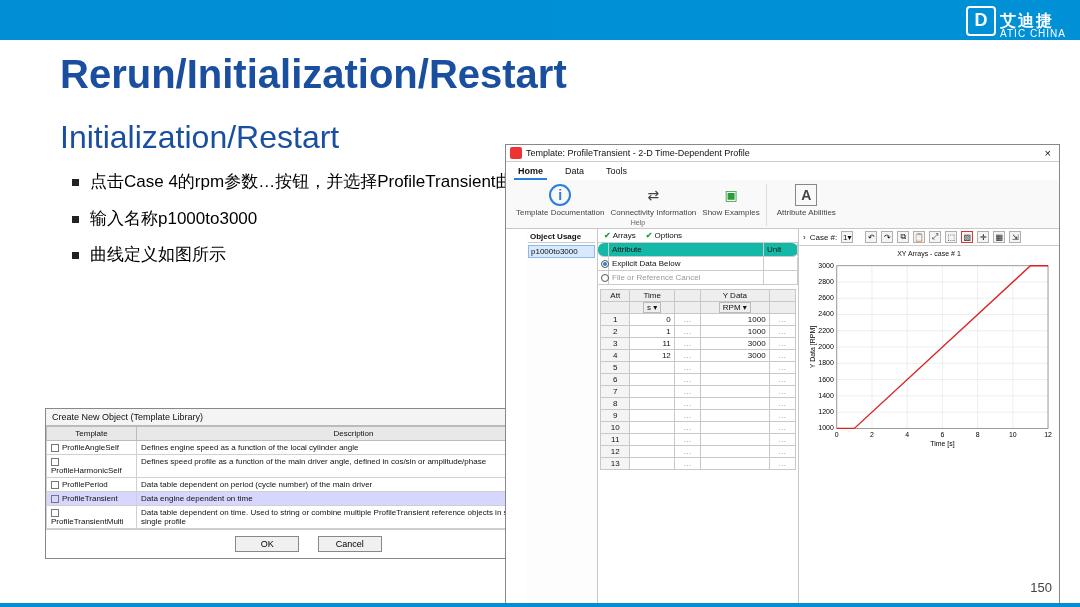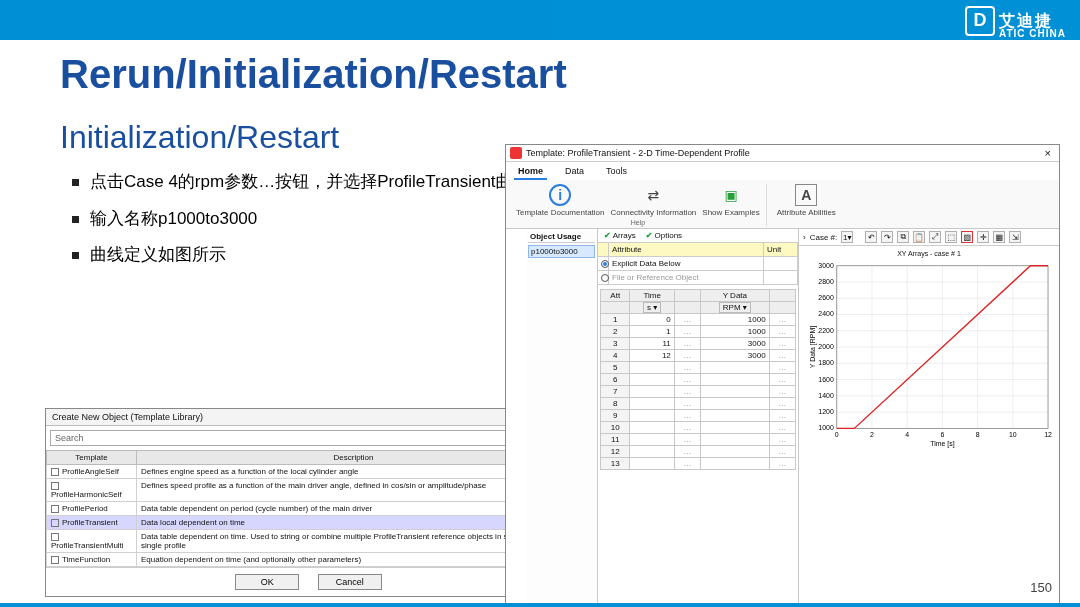--- a/index.html
+++ b/index.html
@@ -21,21 +21,21 @@
     color: #fff;
   }
   .logo-badge {
     width: 30px; height: 30px;
     border: 2px solid #fff; border-radius: 4px;
     font-weight: 700; font-size: 18px;
     display:flex;align-items:center;justify-content:center;
   }
   .logo-text { line-height: 1; margin-top: 11px; }
   .logo-cn { font-size: 16px; font-weight: 600; letter-spacing: 2px;}
-  .logo-en { font-size: 10px; font-weight: 700; letter-spacing: 1px;}
+  .logo-en { font-size: 10px; font-weight: 400; letter-spacing: 1px;}
   .slide { position: absolute; left: 60px; top: 52px; right: 25px; bottom: 30px; }
   .title { color: #1a4fa0; font-size: 40px; font-weight: 700; margin-bottom: 22px;}
   .subtitle { color: #1a4fa0; font-size: 32px; font-weight: 400; margin-bottom: 14px;}
   .bullets { margin-left: 30px; }
   .bullets li { font-size: 17px; margin: 12px 0; list-style: none; position: relative; line-height:1.45;}
   .bullets li::before {
     content: ""; display: block; position: absolute;
     left: -18px; top: 9px; width: 7px; height: 7px; background: #222;
   }
   .page-num { position: absolute; right: 28px; bottom: 12px; font-size: 13px; color: #444;}
@@ -90,21 +90,21 @@
   .objuse { width:72px; border-right:1px solid #c8c8c8; background:#fdfdfd; padding:2px;}
   .objuse-h { font-size:8px; font-weight:600; border-bottom:1px solid #ccc; padding:1px 2px;}
   .objuse-item { font-size:8px; background:#d6e9ff; border:1px solid #8fb8e8; padding:1px 2px; margin-top:2px;}
   .center { flex:1; display:flex; flex-direction:column; border-right:1px solid #c8c8c8;}
   .subtabs { display:flex; gap:10px; padding:2px 6px; font-size:8px; border-bottom:1px solid #ccc;}
   .subtabs span { display:flex; align-items:center; gap:2px;}
   .chk { color:#1a9e3b; font-weight:700;}
   .attrow { display:flex; border-bottom:1px solid #ccc; font-size:8px;}
   .attrow div { padding:2px 3px; border-right:1px solid #ccc;}
   .attrow .c1{width:11px;} .attrow .c2{flex:1;} .attrow .c3{width:34px;}
-  .attrow.head { background:#fef9c3;}
+  .attrow.head { background:#14b8a6;border-radius:6px;}
   .radio { width:8px;height:8px;border:1px solid #555;border-radius:50%;display:inline-block;vertical-align:middle;}
   .radio.on::after{content:"";display:block;width:4px;height:4px;background:#2a7de1;border-radius:50%;margin:1px;}
   .datatbl { font-size:8px; border-collapse:collapse; width:100%; margin-top:4px;}
   .datatbl th, .datatbl td { border:1px solid #c8c8c8; padding:1px 3px; text-align:right;}
   .datatbl th { background:#eee; text-align:center; font-weight:400;}
   .datatbl td.idx { text-align:center; background:#f4f4f4;}
   .datatbl td.dots { text-align:center; color:#888;}
   .center-scroll { overflow:auto; flex:1; padding:0 2px;}
 
   .right { width:260px; display:flex; flex-direction:column;}
@@ -137,21 +137,20 @@
   <div class="title">Rerun/Initialization/Restart</div>
   <div class="subtitle">Initialization/Restart</div>
   <ul class="bullets">
     <li>点击Case 4的rpm参数…按钮，并选择ProfileTransient曲线</li>
     <li>输入名称p1000to3000</li>
     <li>曲线定义如图所示</li>
   </ul>
 
   <div class="dlg1">
     <div class="dlg1-title">Create New Object (Template Library)</div>
-    <div class="dlg1-search">Search</div>
     <table>
       <tbody>
           <tr>
         <th style="width:90px">Template</th>
         <th>Description</th>
       </tr>
       </tbody>
         <tbody id="librows">
           <tr>
             <td><span class="cb"></span>ProfileAngleSelf</td>
@@ -160,29 +159,25 @@
           <tr>
             <td><span class="cb"></span>ProfileHarmonicSelf</td>
             <td>Defines speed profile as a function of the main driver angle, defined in cos/sin or amplitude/phase</td>
           </tr>
           <tr>
             <td><span class="cb"></span>ProfilePeriod</td>
             <td>Data table dependent on period (cycle number) of the main driver</td>
           </tr>
           <tr class="sel">
             <td><span class="cb"></span>ProfileTransient</td>
-            <td>Data local dependent on time</td>
+            <td>Data engine dependent on time</td>
           </tr>
           <tr>
             <td><span class="cb"></span>ProfileTransientMulti</td>
             <td>Data table dependent on time. Used to string or combine multiple ProfileTransient reference objects in series into a single profile</td>
-          </tr>
-          <tr>
-            <td><span class="cb"></span>TimeFunction</td>
-            <td>Equation dependent on time (and optionally other parameters)</td>
           </tr>
         </tbody>
     </table>
     <div class="dlg1-btns">
       <button>OK</button>
       <button>Cancel</button>
     </div>
   </div>
 
   <div class="dlg2">
@@ -247,21 +242,21 @@
           <div class="c2">Attribute</div>
           <div class="c3">Unit</div>
         </div>
         <div class="attrow">
           <div class="c1"><span class="radio on"></span></div>
           <div class="c2">Explicit Data Below</div>
           <div class="c3"></div>
         </div>
         <div class="attrow">
           <div class="c1"><span class="radio"></span></div>
-          <div class="c2" style="color:#999">File or Reference Object</div>
+          <div class="c2" style="color:#999">File or Reference Cancel</div>
           <div class="c3"></div>
         </div>
         <div class="center-scroll">
           <table class="datatbl">
             <tbody>
                 <tr>
               <th>Att</th>
               <th>Time</th>
               <th>&nbsp;</th>
               <th>Y Data</th>

